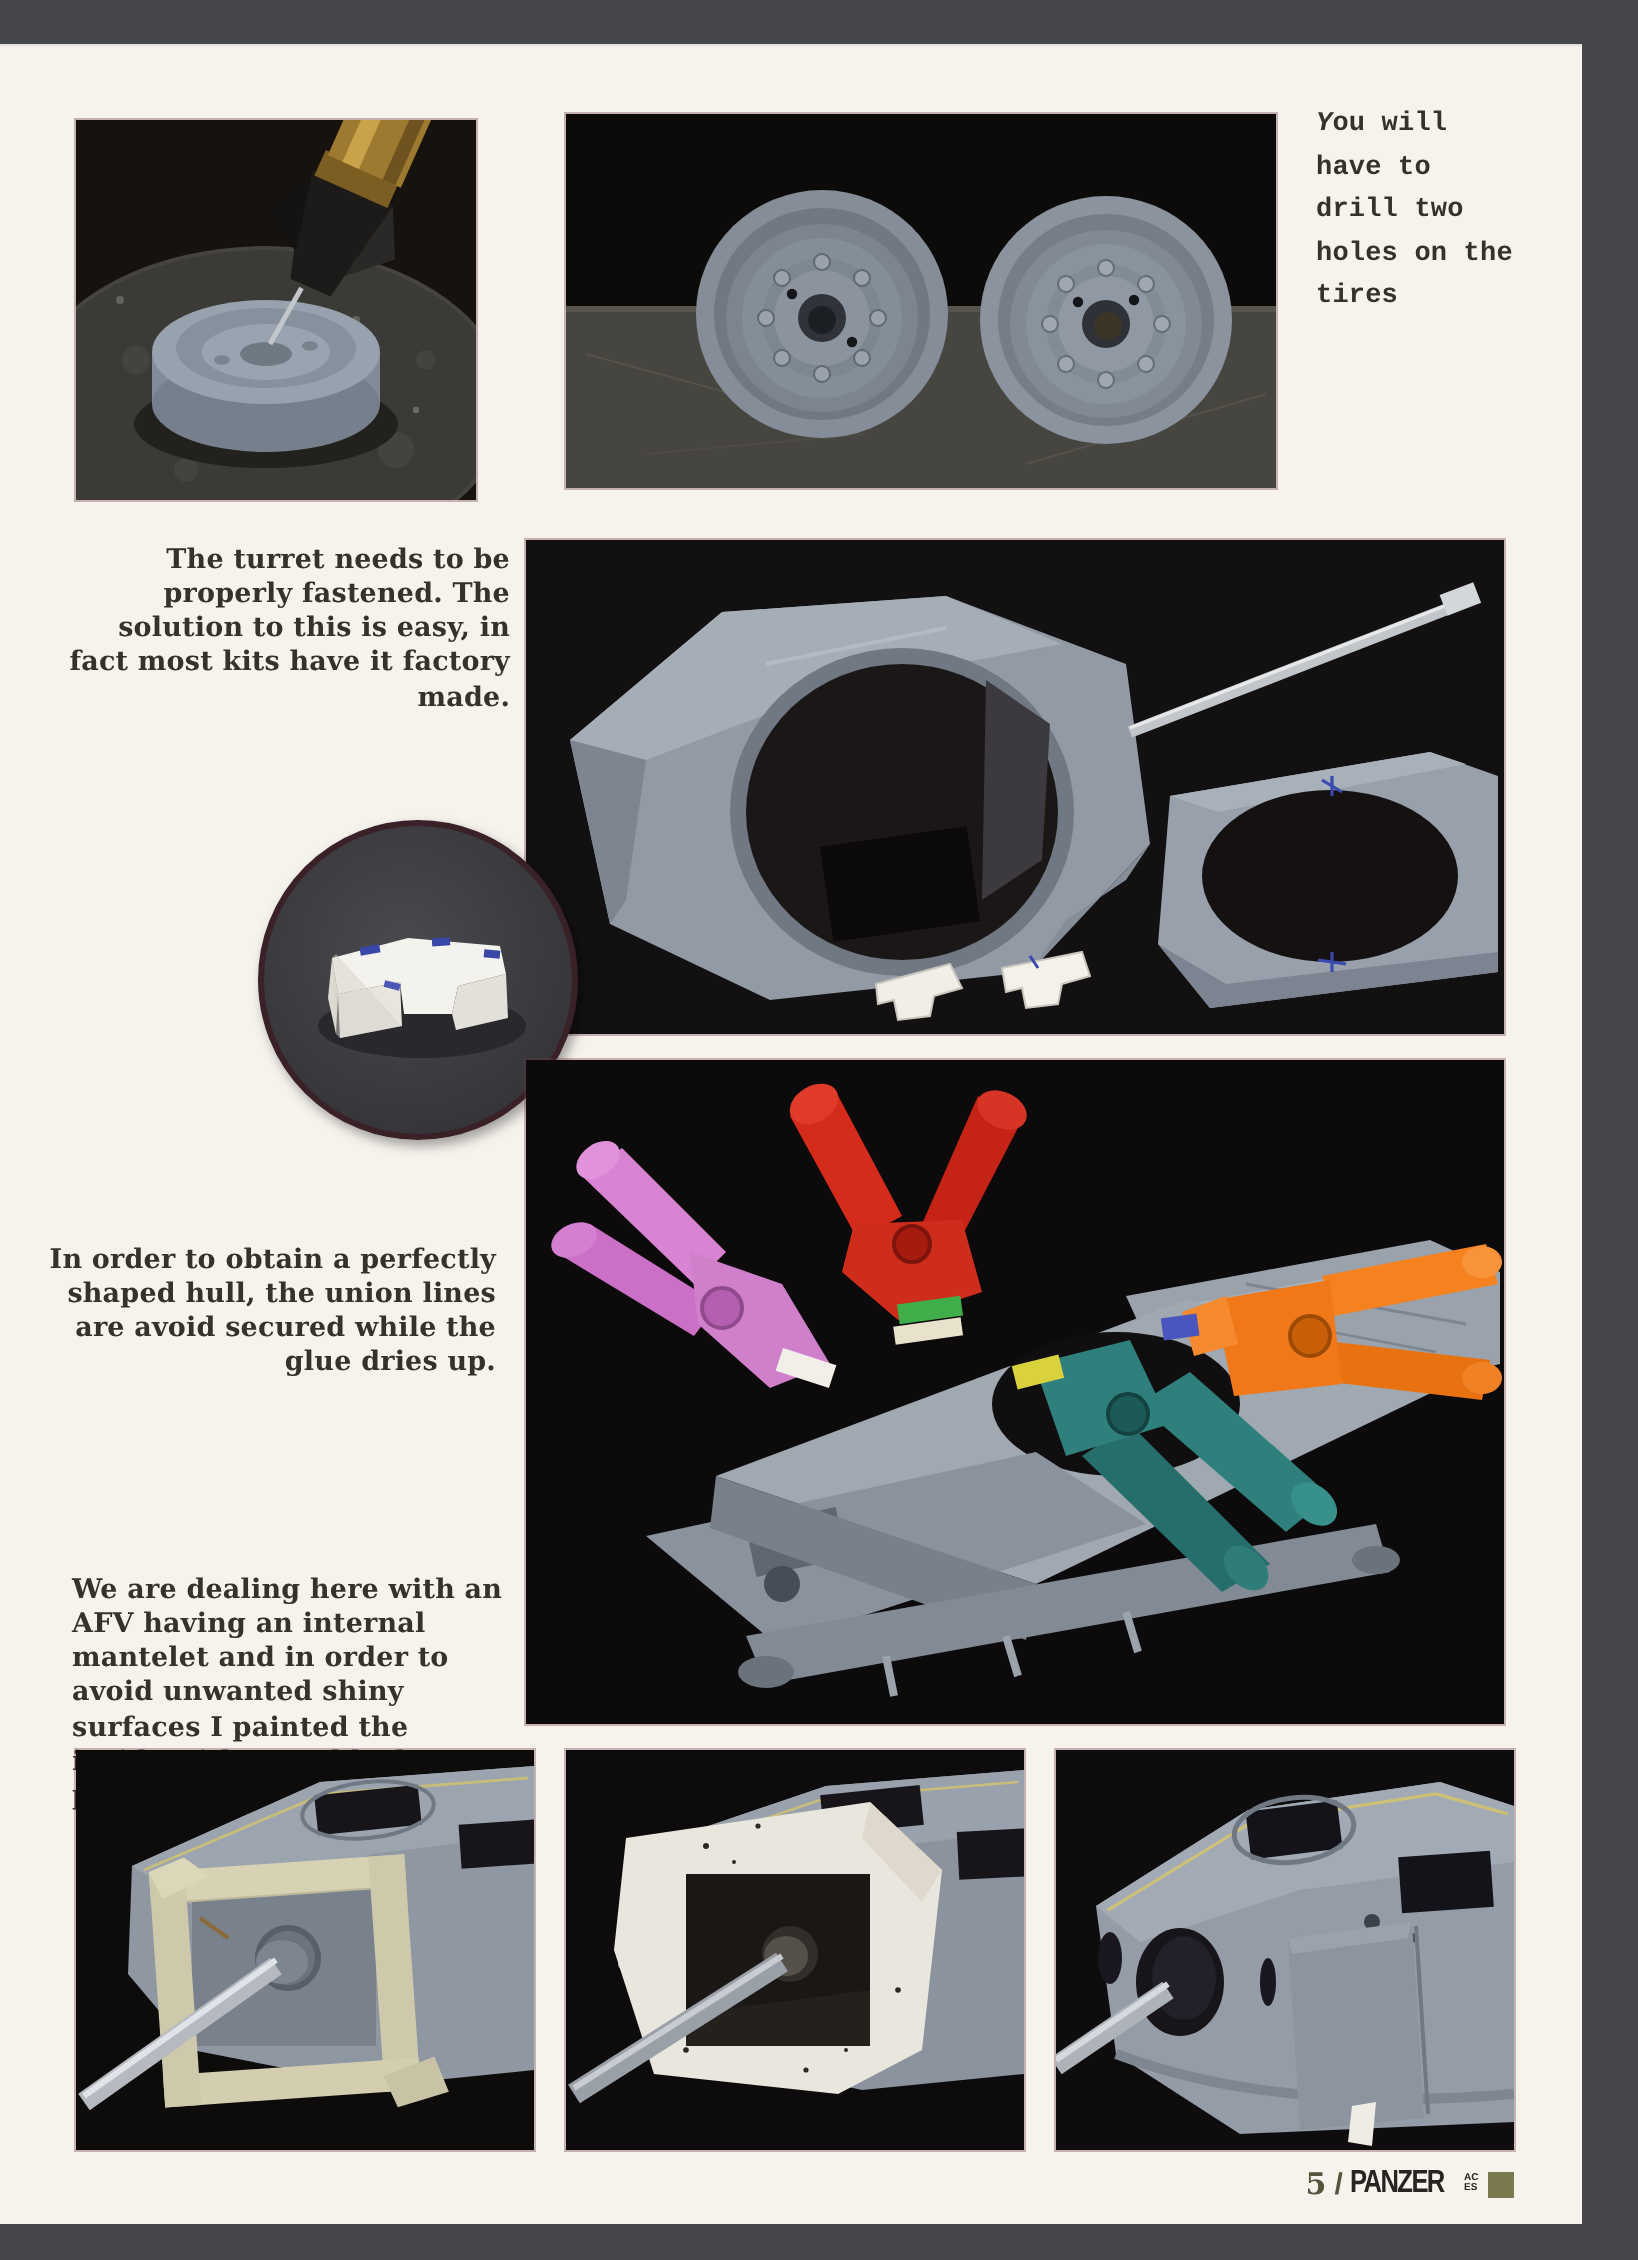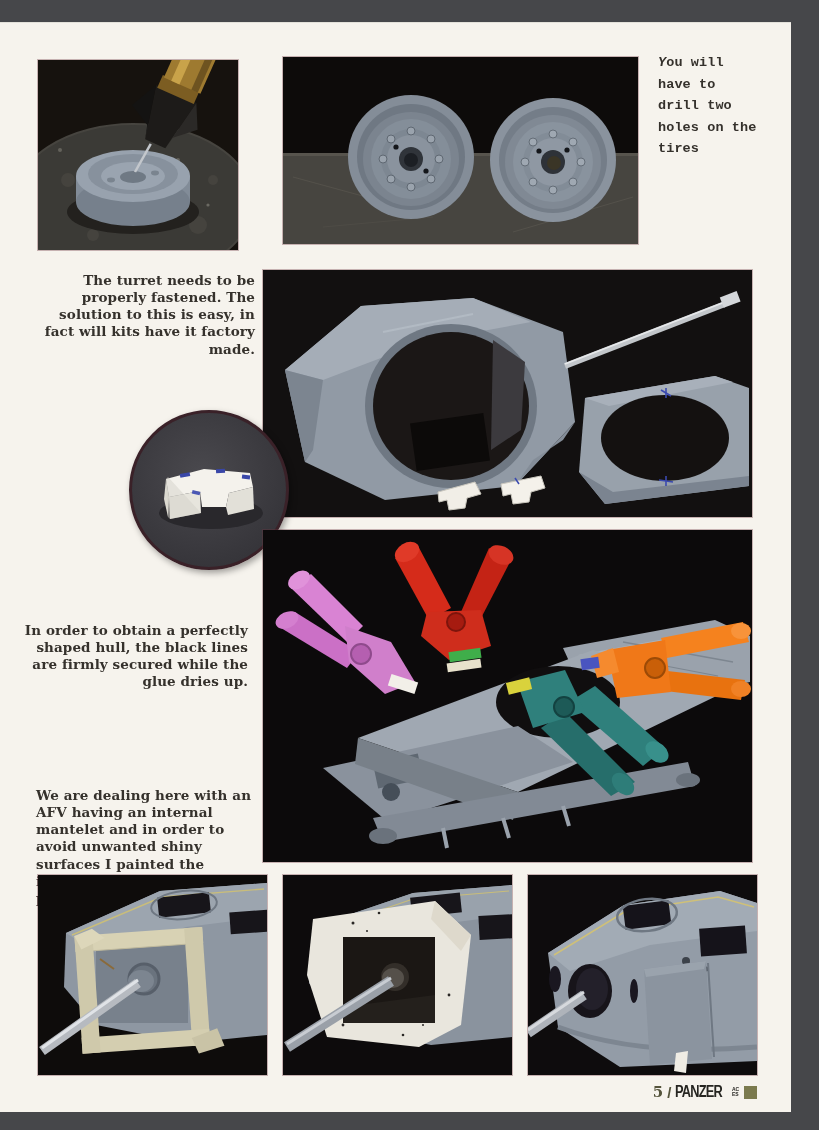--- a/index.html
+++ b/index.html
@@ -143,21 +143,21 @@
       <circle cx="270" cy="105" r="12" fill="#2e3238"></circle>
       <circle cx="271" cy="106" r="7" fill="#3a3526"></circle>
       <circle cx="256" cy="94" r="2.6" fill="#14161a"></circle>
       <circle cx="284" cy="93" r="2.6" fill="#14161a"></circle>
     </g>
   </svg>
 </div>
 
 <div class="caption tires" style="left:658px;top:52px;width:100px;">You will have to drill two holes on the tires</div>
 
-<div class="caption right" style="left:30px;top:272px;width:225px;">The turret needs to be properly fastened. The solution to this is easy, in fact will kits have it factory made.</div>
+<div class="caption right" style="left:30px;top:272px;width:225px;">The turret needs to be properly fastened. The solution to this is easy, in fact most kits have it factory made.</div>
 
 <div class="photo" style="left:263px;top:270px;width:489px;height:247px;">
   <svg viewBox="0 0 489 247">
     <rect x="0" y="0" width="489" height="247" fill="#121010"></rect>
     <g>
       <polygon points="22,100 98,36 210,28 300,62 312,152 252,216 122,230 42,192" fill="#919aa5"></polygon>
       <polygon points="98,36 210,28 268,52 160,72 60,110 22,100" fill="#a5adb7"></polygon>
       <polygon points="22,100 60,110 50,180 42,192" fill="#7c8590"></polygon>
       <ellipse cx="188" cy="136" rx="86" ry="82" fill="#6f7883"></ellipse>
       <ellipse cx="188" cy="136" rx="78" ry="74" fill="#1b1716"></ellipse>
@@ -201,21 +201,21 @@
       <polygon points="94,94 97,80 121,74 122,96 96,102" fill="#e2e0d8"></polygon>
       <polygon points="69,100 38,106 36,104 34,66 36,64" fill="#d4d2c9" opacity=".5"></polygon>
       <rect x="48" y="60" width="10" height="4" fill="#3947a8" transform="rotate(-10 53 62)"></rect>
       <rect x="84" y="56" width="9" height="4" fill="#3947a8" transform="rotate(-4 88 58)"></rect>
       <rect x="110" y="62" width="8" height="4" fill="#3947a8" transform="rotate(6 114 64)"></rect>
       <rect x="60" y="78" width="8" height="3.4" fill="#4a57b4" transform="rotate(14 64 80)"></rect>
     </g>
   </svg>
 </div>
 
-<div class="caption right" style="left:18px;top:622px;width:230px;">In order to obtain a perfectly shaped hull, the black lines are firmly secured while the glue dries up.</div>
+<div class="caption right" style="left:18px;top:622px;width:230px;">In order to obtain a perfectly shaped hull, the union lines are avoid secured while the glue dries up.</div>
 
 <div class="photo" style="left:263px;top:530px;width:489px;height:332px;">
   <svg viewBox="0 0 489 332">
     <rect x="0" y="0" width="489" height="332" fill="#0c0a0b"></rect>
     <g>
       <polygon points="300,118 452,90 487,106 487,152 332,188" fill="#9aa2ac"></polygon>
       <polygon points="315,125 450,100 478,112 345,140" fill="#a9b1bb"></polygon>
       <line x1="360" y1="112" x2="470" y2="132" stroke="#7d8690" stroke-width="1.4"></line>
       <line x1="340" y1="124" x2="455" y2="146" stroke="#7d8690" stroke-width="1.2"></line>
       <polygon points="95,208 330,120 470,158 255,262" fill="#a0a8b2"></polygon>

